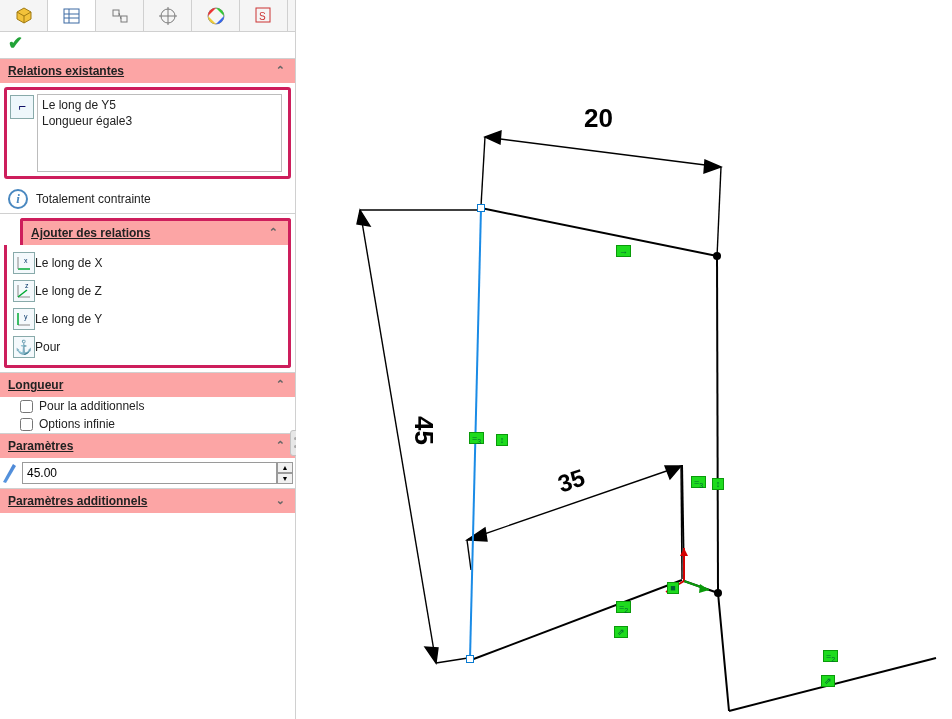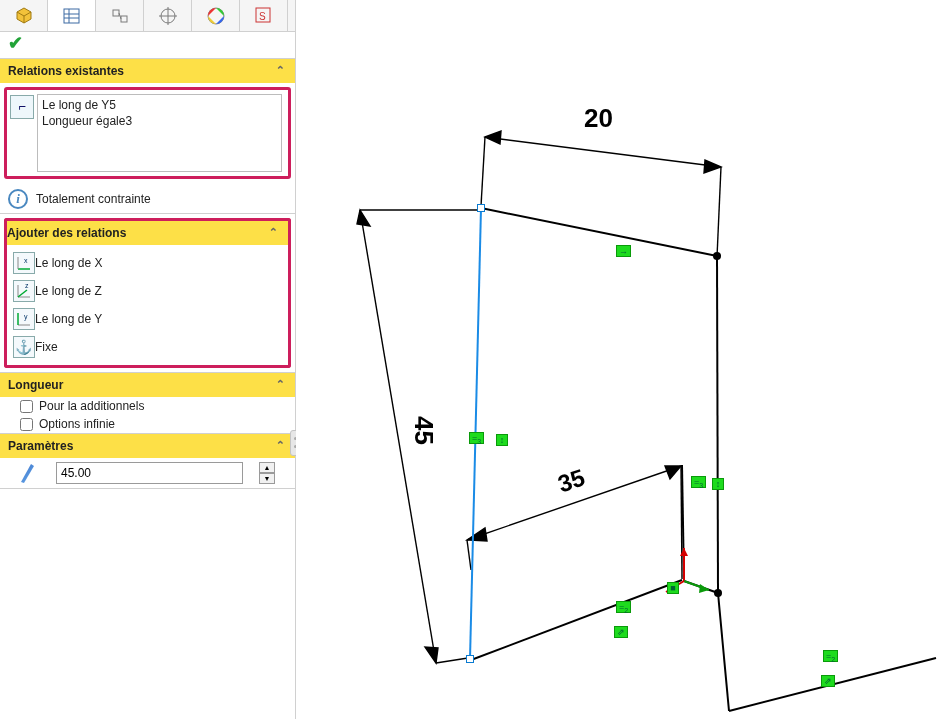--- a/index.html
+++ b/index.html
@@ -58,24 +58,25 @@
       padding: 0 8px 4px 8px;
     }
     .confirm-row .check {
       color: #22a338;
       font-size: 18px;
       font-weight: bold;
     }
     hr.sep { border: 0; border-top: 1px solid #d0d0d0; }
 
     .section-header {
-      background: #fde047;
+      background: #fca5a5;
       padding: 5px 8px;
       font-weight: 600;
       position: relative;
+      text-decoration: underline;
     }
     .section-header .arrow {
       position: absolute;
       right: 10px;
       top: 5px;
       color: #666;
       font-size: 11px;
     }
 
     .redbox {
@@ -144,22 +145,22 @@
       color: #1a3;
     }
     .anchor-icon { font-size: 14px; color: #111; }
 
     .opt { display: flex; align-items: center; gap: 6px; padding: 2px 10px 2px 20px; }
     .opt input { width: 13px; height: 13px; }
 
     .param-row {
       display: flex;
       align-items: center;
-      gap: 16px;
-      padding: 4px 20px;
+      gap: 0;
+      padding: 4px 2px;
     }
     .param-icon {
       width: 20px; height: 20px;
       display: inline-block;
       background: linear-gradient(135deg,#3a72c9, #6fb2f0);
       clip-path: polygon(5% 95%, 55% 5%, 70% 15%, 20% 100%);
     }
     .param-input {
       flex: 1;
       border: 1px solid #9a9a9a;
@@ -291,21 +292,21 @@
         <div class="line">Longueur égale3</div>
       </div>
     </div>
 
     <div class="status-row">
       <span class="info-badge">i</span>
       <span>Totalement contrainte</span>
     </div>
     <hr class="sep">
 
-    <div class="section-header" style="margin:4px 4px 0 4px;border:3px solid #cd1e5c;border-bottom:none;border-radius:3px 3px 0 0;padding:5px 0">
+    <div class="section-header" style="margin:4px 4px 0 20px;border:3px solid #cd1e5c;border-bottom:none;border-radius:3px 3px 0 0;padding:5px 8px">
       <span>Ajouter des relations</span>
       <span class="arrow">⌃</span>
     </div>
     <div class="redbox" style="margin-top:0;border-top:none;border-radius:0 0 3px 3px">
       <div class="add-rel-item">
         <span class="add-rel-icon">
           <svg width="18" height="18">
               <line x1="3" y1="15" x2="15" y2="15" stroke="#0a3" stroke-width="1.5"></line>
               <line x1="3" y1="15" x2="3" y2="3" stroke="#888"></line>
               <text x="9" y="9" font-size="7" fill="#036">x</text>
@@ -329,21 +330,21 @@
           <svg width="18" height="18">
               <line x1="3" y1="15" x2="15" y2="15" stroke="#888"></line>
               <line x1="3" y1="15" x2="3" y2="3" stroke="#0a3" stroke-width="1.5"></line>
               <text x="9" y="9" font-size="7" fill="#036">y</text>
             </svg>
         </span>
         <span>Le long de Y</span>
       </div>
       <div class="add-rel-item">
         <span class="add-rel-icon anchor-icon">⚓</span>
-        <span>Fixe</span>
+        <span>Pour</span>
       </div>
     </div>
     <hr class="sep">
 
     <div class="section-header">
       <span>Longueur</span>
       <span class="arrow">⌃</span>
     </div>
     <label class="opt">
       <input type="checkbox" style="">
@@ -362,20 +363,24 @@
     <div class="param-row">
       <span class="param-icon"></span>
       <input class="param-input" value="45.00" style="">
       <span class="spinner">
         <button>▲</button>
         <button>▼</button>
       </span>
     </div>
     <hr class="sep">
 
+    <div class="section-header">
+      <span>Paramètres additionnels</span>
+      <span class="arrow">⌄</span>
+    </div>
 
   </div>
 
   <div class="grip"></div>
 
   <div class="canvas">
     <svg class="sketch" width="656" height="719">
 
       <g stroke="#000" stroke-width="1.4" fill="none">
         <line x1="189" y1="137" x2="425" y2="167"></line>

